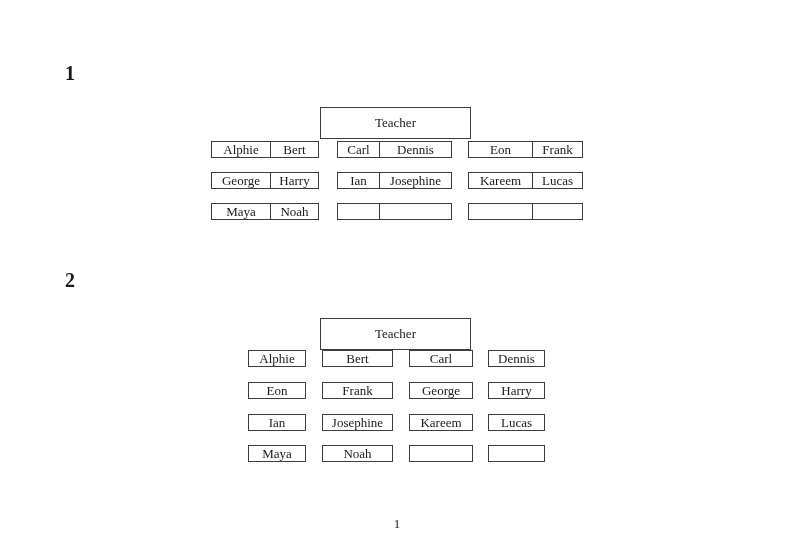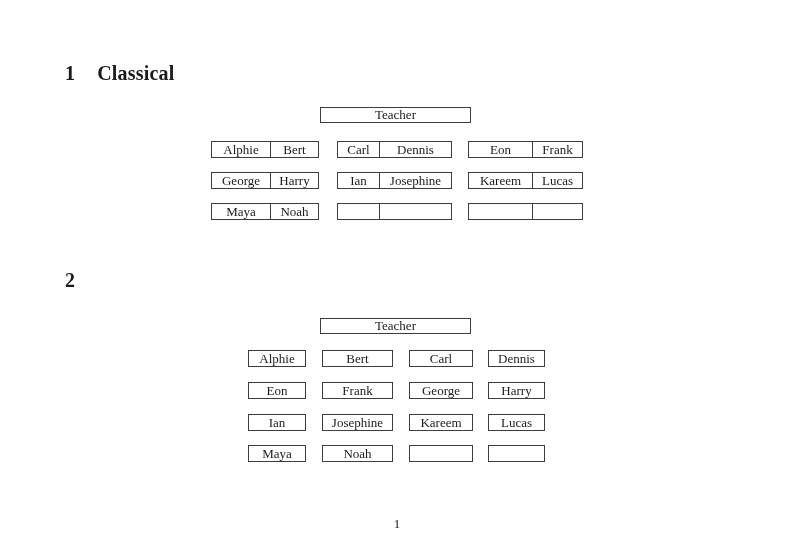--- a/index.html
+++ b/index.html
@@ -23,21 +23,21 @@
 
   .boxline{
     position:absolute;
     box-sizing:border-box;
     border:1px solid #3d3d3d;
     display:flex;
     align-items:center;
     font-size:13px;
   }
   .teacher-box{
-    left:320px;width:151px;height:16px;
+    left:320px;width:151px;height:32px;
     justify-content:center;
     font-family:Liberation Serif, serif;
   }
   #teacher-1{top:107px;}
   #teacher-2{top:318px;}
 
   
   .desk{height:17px;padding:0;}
   .desk .seat{
     display:flex;align-items:center;justify-content:center;
@@ -62,21 +62,20 @@
     text-align:center;font-size:13px;
   }
 </style>
 </head>
 <body>
 
 <div id="page">
 
   <div id="heading-1" class="section-heading">
     <span class="sec-num">1</span>
-    <span class="sec-title">Classical</span>
   </div>
 
   <div id="teacher-1" class="boxline teacher-box">
     <span>Teacher</span>
   </div>
 
   <div class="boxline desk c1 r1">
     <span class="seat seat-l">Alphie</span>
     <span class="seat seat-r">Bert</span>
   </div>

